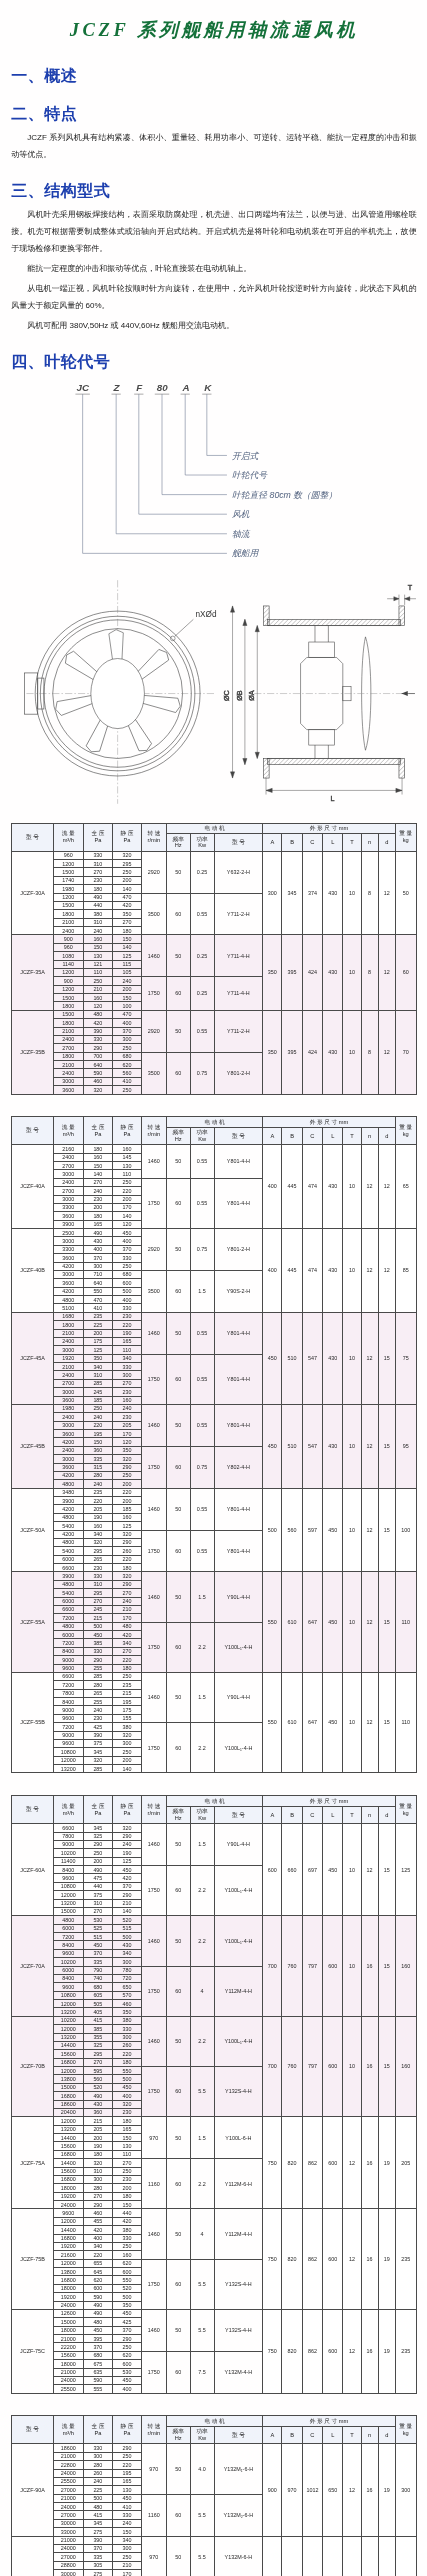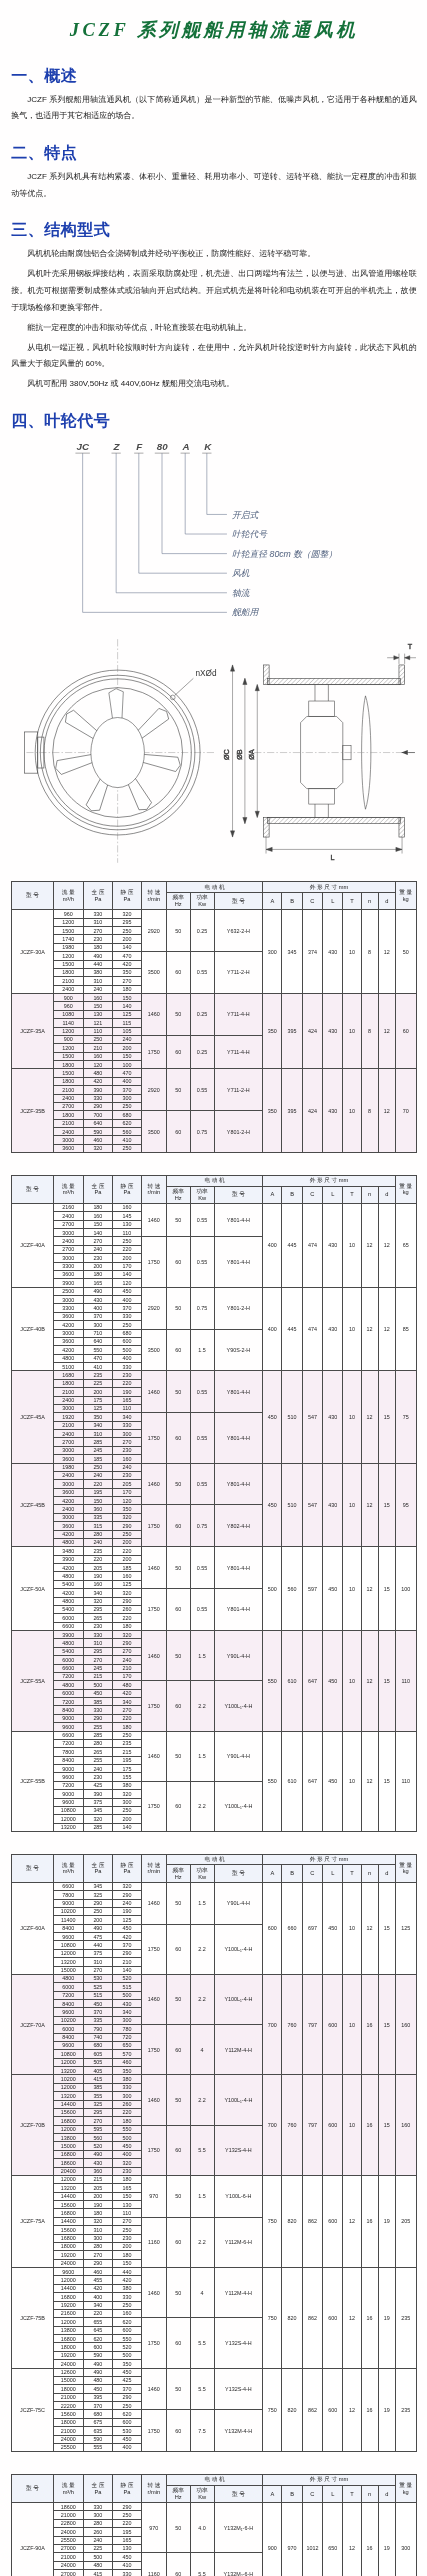--- a/index.html
+++ b/index.html
@@ -26,27 +26,25 @@
 </style>
 </head>
 <body>
 
 <div class="page">
   <div class="content">
 
     <h1 class="title">JCZF 系列舰船用轴流通风机</h1>
 
     <div class="sec-h">一、概述</div>
-    <p class="body">JCZF 系列舰船用轴流通风机（以下简称通风机）是一种新型的节能、低噪声风机，它适用于各种舰船的通风换气，也适用于其它相适应的场合。</p>
 
     <div class="sec-h">二、特点</div>
     <p class="body">JCZF 系列风机具有结构紧凑、体积小、重量轻、耗用功率小、可逆转、运转平稳、能抗一定程度的冲击和振动等优点。</p>
 
     <div class="sec-h">三、结构型式</div>
-    <p class="body">风机机轮由耐腐蚀铝合金浇铸制成并经动平衡校正，防腐性能好、运转平稳可靠。</p>
     <p class="body">风机叶壳采用钢板焊接结构，表面采取防腐处理，机壳进、出口两端均有法兰，以便与进、出风管道用螺栓联接。机壳可根据需要制成整体式或沿轴向开启式结构。开启式机壳是将叶轮和电动机装在可开启的半机壳上，故便于现场检修和更换零部件。</p>
     <p class="body">能抗一定程度的冲击和振动等优点，叶轮直接装在电动机轴上。</p>
     <p class="body">从电机一端正视，风机叶轮按顺时针方向旋转，在使用中，允许风机叶轮按逆时针方向旋转，此状态下风机的风量大于额定风量的 60%。</p>
     <p class="body">风机可配用 380V,50Hz 或 440V,60Hz 舰船用交流电动机。</p>
 
     <div class="sec-h">四、叶轮代号</div>
 
     <div class="diagram-wrap">
       <svg width="371" height="192" viewBox="0 0 720 372">
         <g fill="#4b4b4b" font-size="19" font-weight="bold">

